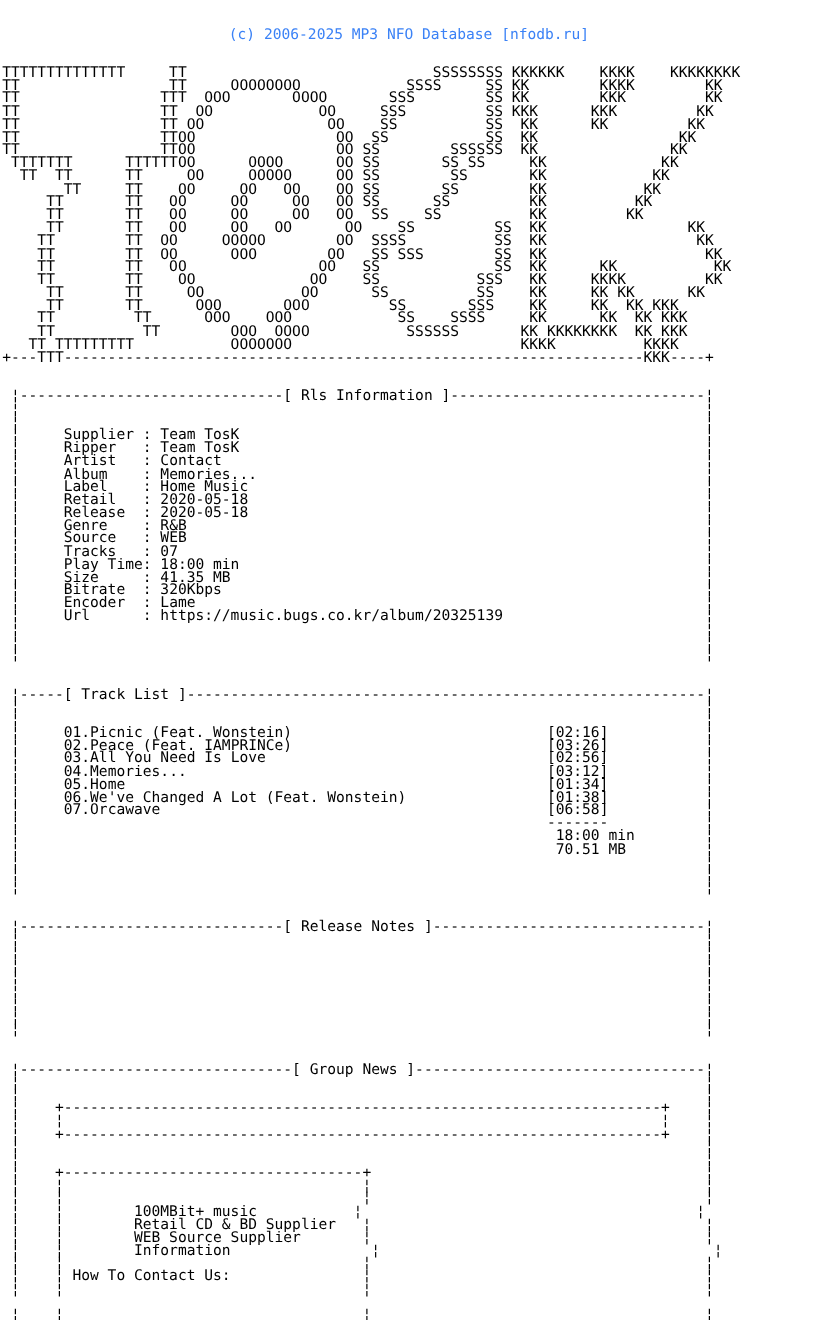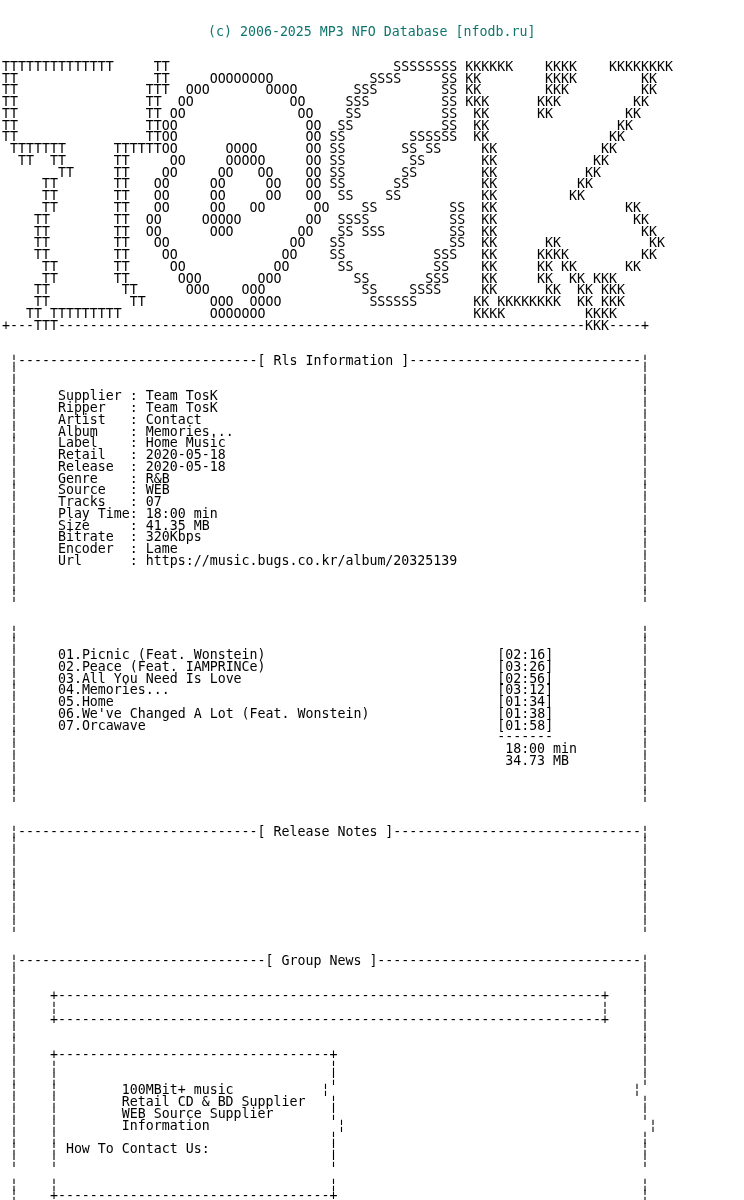--- a/index.html
+++ b/index.html
@@ -7,21 +7,21 @@
   .nfo{
     font-family:"DejaVu Sans Mono",monospace;
     font-size:13.28px;
     line-height:11.765px;
     color:#000000;
     padding-top:2px;
     padding-left:2px;
     white-space:pre;
   }
   .nfo pre{margin:0;font:inherit;white-space:pre;}
-  .copyright{color:#0f766e;padding-left:206px;}
+  .copyright{color:#3b82f6;padding-left:206px;}
 </style>
 </head>
 <body>
 
 <div class="nfo">
   <pre class="copyright">(c) 2006-2025 MP3 NFO Database [nfodb.ru]</pre>
   <pre>TTTTTTTTTTTTTT     TT                            SSSSSSSS KKKKKK    KKKK    KKKKKKKK
 TT                 TT     OOOOOOOO            SSSS     SS KK        KKKK        KK
 TT                TTT  OOO       OOOO       SSS        SS KK        KKK         KK
 TT                TT  OO            OO     SSS         SS KKK      KKK         KK
@@ -60,33 +60,33 @@
 <span> ¦     Tracks   : <span>07</span>                                                            ¦</span>
 <span> ¦     Play Time: <span>18:00 min</span>                                                     ¦</span>
 <span> ¦     Size     : <span>41.35 MB</span>                                                      ¦</span>
 <span> ¦     Bitrate  : <span>320Kbps</span>                                                       ¦</span>
 <span> ¦     Encoder  : <span>Lame</span>                                                          ¦</span>
 <span> ¦     Url      : <span>https://music.bugs.co.kr/album/20325139</span>                       ¦</span>
  ¦                                                                              ¦
  ¦                                                                              ¦
  ¦                                                                              ¦
 </pre>
-  <pre>
+  <pre><span> ¦-----[ Track List ]-----------------------------------------------------------¦</span>
  ¦                                                                              ¦
  ¦                                                                              ¦
 <span> ¦     <span>01.</span><span>Picnic (Feat. Wonstein)</span>                             [<span>02:16</span>]           ¦</span>
 <span> ¦     <span>02.</span><span>Peace (Feat. IAMPRINCe)</span>                             [<span>03:26</span>]           ¦</span>
 <span> ¦     <span>03.</span><span>All You Need Is Love</span>                                [<span>02:56</span>]           ¦</span>
 <span> ¦     <span>04.</span><span>Memories...</span>                                         [<span>03:12</span>]           ¦</span>
 <span> ¦     <span>05.</span><span>Home</span>                                                [<span>01:34</span>]           ¦</span>
 <span> ¦     <span>06.</span><span>We've Changed A Lot (Feat. Wonstein)</span>                [<span>01:38</span>]           ¦</span>
-<span> ¦     <span>07.</span><span>Orcawave</span>                                            [<span>01:58</span>]           ¦</span>
+<span> ¦     <span>07.</span><span>Orcawave</span>                                            [<span>06:58</span>]           ¦</span>
  ¦                                                            -------           ¦
 <span> ¦                                                             18:00 min        ¦</span>
-<span> ¦                                                             34.73 MB         ¦</span>
+<span> ¦                                                             70.51 MB         ¦</span>
  ¦                                                                              ¦
  ¦                                                                              ¦
  ¦                                                                              ¦
 </pre>
   <pre><span> ¦------------------------------[ Release Notes ]-------------------------------¦</span>
  ¦                                                                              ¦
  ¦                                                                              ¦
  ¦                                                                              ¦
  ¦                                                                              ¦
  ¦                                                                              ¦

